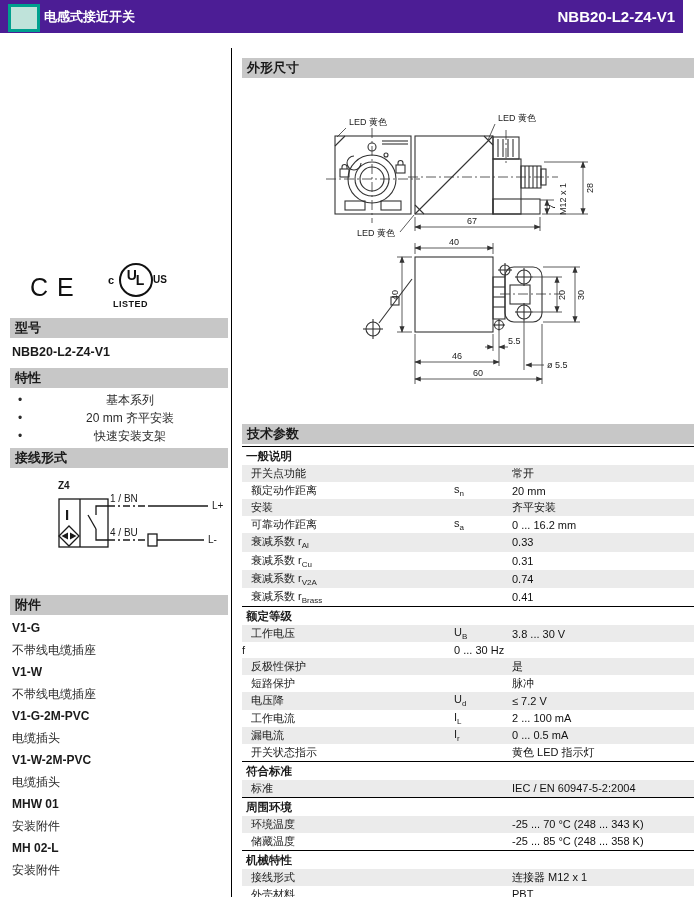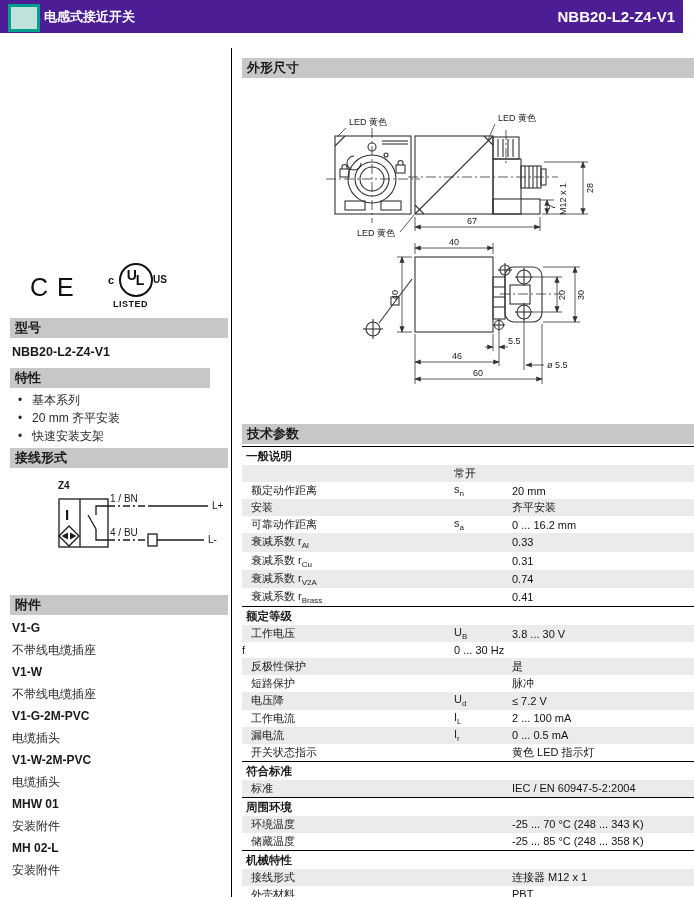--- a/index.html
+++ b/index.html
@@ -24,22 +24,22 @@
   .ce-mark{position:absolute;left:20px;top:12px;font-size:25px;letter-spacing:9px;color:#111;}
   .ul-logo{position:absolute;left:92px;top:0px;width:70px;height:56px;font-weight:bold;color:#111;}
   .ul-circle{position:absolute;left:17px;top:2px;width:30px;height:30px;border:2.5px solid #111;border-radius:50%;text-align:center;}
   .ul-circle .u{font-size:14px;position:relative;top:1px;}
   .ul-circle .l{font-size:14px;position:relative;top:6px;left:-1px;}
   .ul-c{position:absolute;left:6px;top:13px;font-size:11px;}
   .ul-us{position:absolute;left:51px;top:13px;font-size:10px;}
   .ul-listed{position:absolute;left:11px;top:38px;font-size:9px;letter-spacing:.5px;}
   .bar-model{position:absolute;left:0;top:285px;width:218px;}
   .model-no{position:absolute;left:2px;top:312px;font-weight:bold;font-size:12.5px;}
-  .bar-features{position:absolute;left:0;top:335px;width:200px;}
-  .features-list{position:absolute;left:0;top:358px;width:218px;margin:0;padding:0;list-style:none;font-size:12px;color:#2a2a2a;}
+  .bar-features{position:absolute;left:0;top:335px;width:218px;}
+  .features-list{position:absolute;left:0;top:358px;width:218px;margin:0;padding:0;list-style:none;font-size:12px;color:#2a2a2a;text-align:center;}
   .features-list li{padding-left:22px;position:relative;line-height:18px;}
   .features-list li::before{content:"•";position:absolute;left:8px;}
   .bar-connection{position:absolute;left:0;top:415px;width:218px;}
   .wiring{position:absolute;left:0;top:442px;}
   .bar-accessories{position:absolute;left:0;top:562px;width:218px;}
   .acc-list{position:absolute;left:2px;top:584px;width:216px;font-size:12px;}
   .acc-name{font-weight:bold;line-height:22px;}
   .acc-desc{line-height:22px;color:#2a2a2a;}
   
   .bar-dims{position:absolute;left:0;top:25px;width:452px;}
@@ -276,20 +276,21 @@
     <text x="256" y="37" class="dim-t">LED 黄色</text>
     <line x1="253" y1="40" x2="246" y2="56" stroke="#333" stroke-width="0.8"></line>
     <text x="115" y="152" class="dim-t">LED 黄色</text>
     <line x1="158" y1="148" x2="172" y2="131" stroke="#333" stroke-width="0.8"></line>
   </svg>
 
   <div class="secbar bar-tech">技术参数</div>
   <div class="techtable" id="tech-table">
       <div class="tgroup">一般说明</div>
       <div class="trow alt">
+        <div class="tlabel">开关点功能</div>
         <div class="tsym"></div>
         <div class="tval">常开</div>
       </div>
       <div class="trow">
         <div class="tlabel">额定动作距离</div>
         <div class="tsym">s<sub>n</sub></div>
         <div class="tval">20 mm</div>
       </div>
       <div class="trow alt">
         <div class="tlabel">安装</div>

